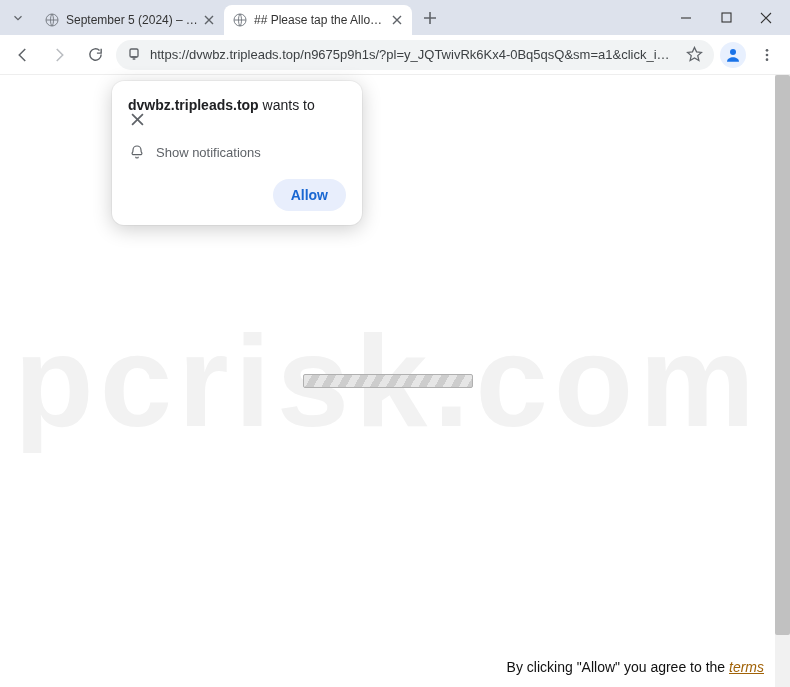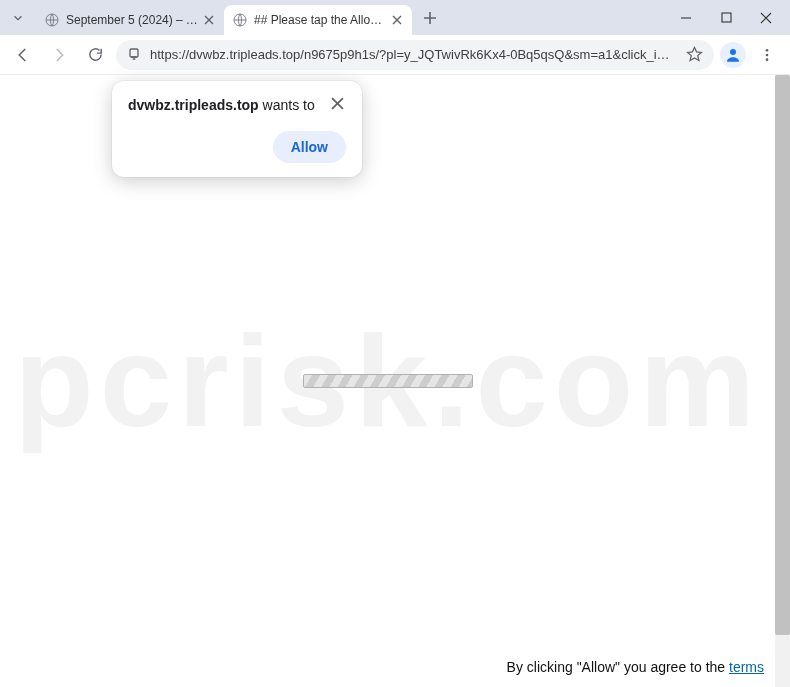--- a/index.html
+++ b/index.html
@@ -30,26 +30,26 @@
 
     
     .viewport { width:790px; height:612px; position:relative; background:#fff; overflow:hidden; }
     .scrolltrack { position:absolute; right:0; top:0; width:15px; height:612px; background:#f1f1f1; }
     .scrollthumb { position:absolute; right:0; top:0; width:15px; height:560px; background:#c1c1c1; border-radius:2px; cursor:pointer; }
     .content { position:absolute; left:0; top:0; width:775px; height:612px; display:flex; flex-direction:column; align-items:center; justify-content:center; }
     .progress { width:170px; height:14px; border:1px solid #b0b0b0; border-radius:2px;
       background:repeating-linear-gradient(120deg,#e6e6e6 0 7px,#cdcdcd 7px 14px); }
     .instruction { margin-top:6px; font-size:15px; color:#111; }
     .footer { position:absolute; right:26px; bottom:12px; font-size:14px; color:#111; }
-    .footer a { color:#0369a1; text-decoration:underline; cursor:pointer; }
+    .footer a { color:#a16207; text-decoration:underline; cursor:pointer;font-style:italic; }
 
     
     .prompt { position:absolute; left:112px; top:81px; width:250px; background:#fff; border-radius:12px;
       box-shadow:0 4px 20px rgba(0,0,0,.2),0 0 0 1px rgba(0,0,0,.04); padding:16px 16px 14px 16px; z-index:10; }
-    .prompt-header { display:flex; justify-content:space-between; align-items:flex-start; font-size:14px; color:#202124; }
+    .prompt-header { display:flex; justify-content:space-between; align-items:flex-start; font-size:14px; color:#202124;flex-direction:column; }
     .prompt-header .ptitle b { font-weight:700; }
     .pclose { cursor:pointer; color:#5f6368; width:18px; text-align:center; }
     .prow { display:flex; align-items:center; gap:10px; margin-top:14px; font-size:13px; color:#5f6368; }
     .prow .bell { width:18px; height:18px; display:flex; align-items:center; justify-content:center; color:#5f6368; }
     .pbuttons { display:flex; justify-content:flex-end; gap:24px; margin-top:18px; }
     .pbtn { height:32px; padding:0 18px; border:none; border-radius:16px; background:#e8eefc; color:#1967d2; font-size:14px; font-weight:600; cursor:pointer; }
 
     
     .watermark { position:absolute; inset:0; display:flex; align-items:center; justify-content:center; pointer-events:none;
       color:#f2f2f2; font-size:130px; font-weight:700; letter-spacing:6px; transform:rotate(0deg); z-index:0; user-select:none; }
@@ -181,16 +181,25 @@
   <div class="prompt-header">
     <div class="ptitle">
       <b>dvwbz.tripleads.top</b><span> wants to</span>
     </div>
     <div class="pclose">
       <svg width="13" height="13" viewBox="0 0 12 12">
           <path d="M1 1l10 10M11 1L1 11" stroke="#5f6368" stroke-width="1.6"></path>
         </svg>
     </div>
   </div>
+  <div class="prow">
+    <span class="bell">
+      <svg width="16" height="16" viewBox="0 0 24 24" fill="none" stroke="#5f6368" stroke-width="1.8">
+          <path d="M18 16H6a2 2 0 0 1-1-3c1-1 1-2 1-4a6 6 0 1 1 12 0c0 2 0 3 1 4a2 2 0 0 1-1 3z"></path>
+          <path d="M10 19a2 2 0 0 0 4 0"></path>
+        </svg>
+    </span>
+    <span>Show notifications</span>
+  </div>
   <div class="pbuttons">
     <button class="pbtn">Allow</button>
   </div>
 </div>
 
 </body></html>

